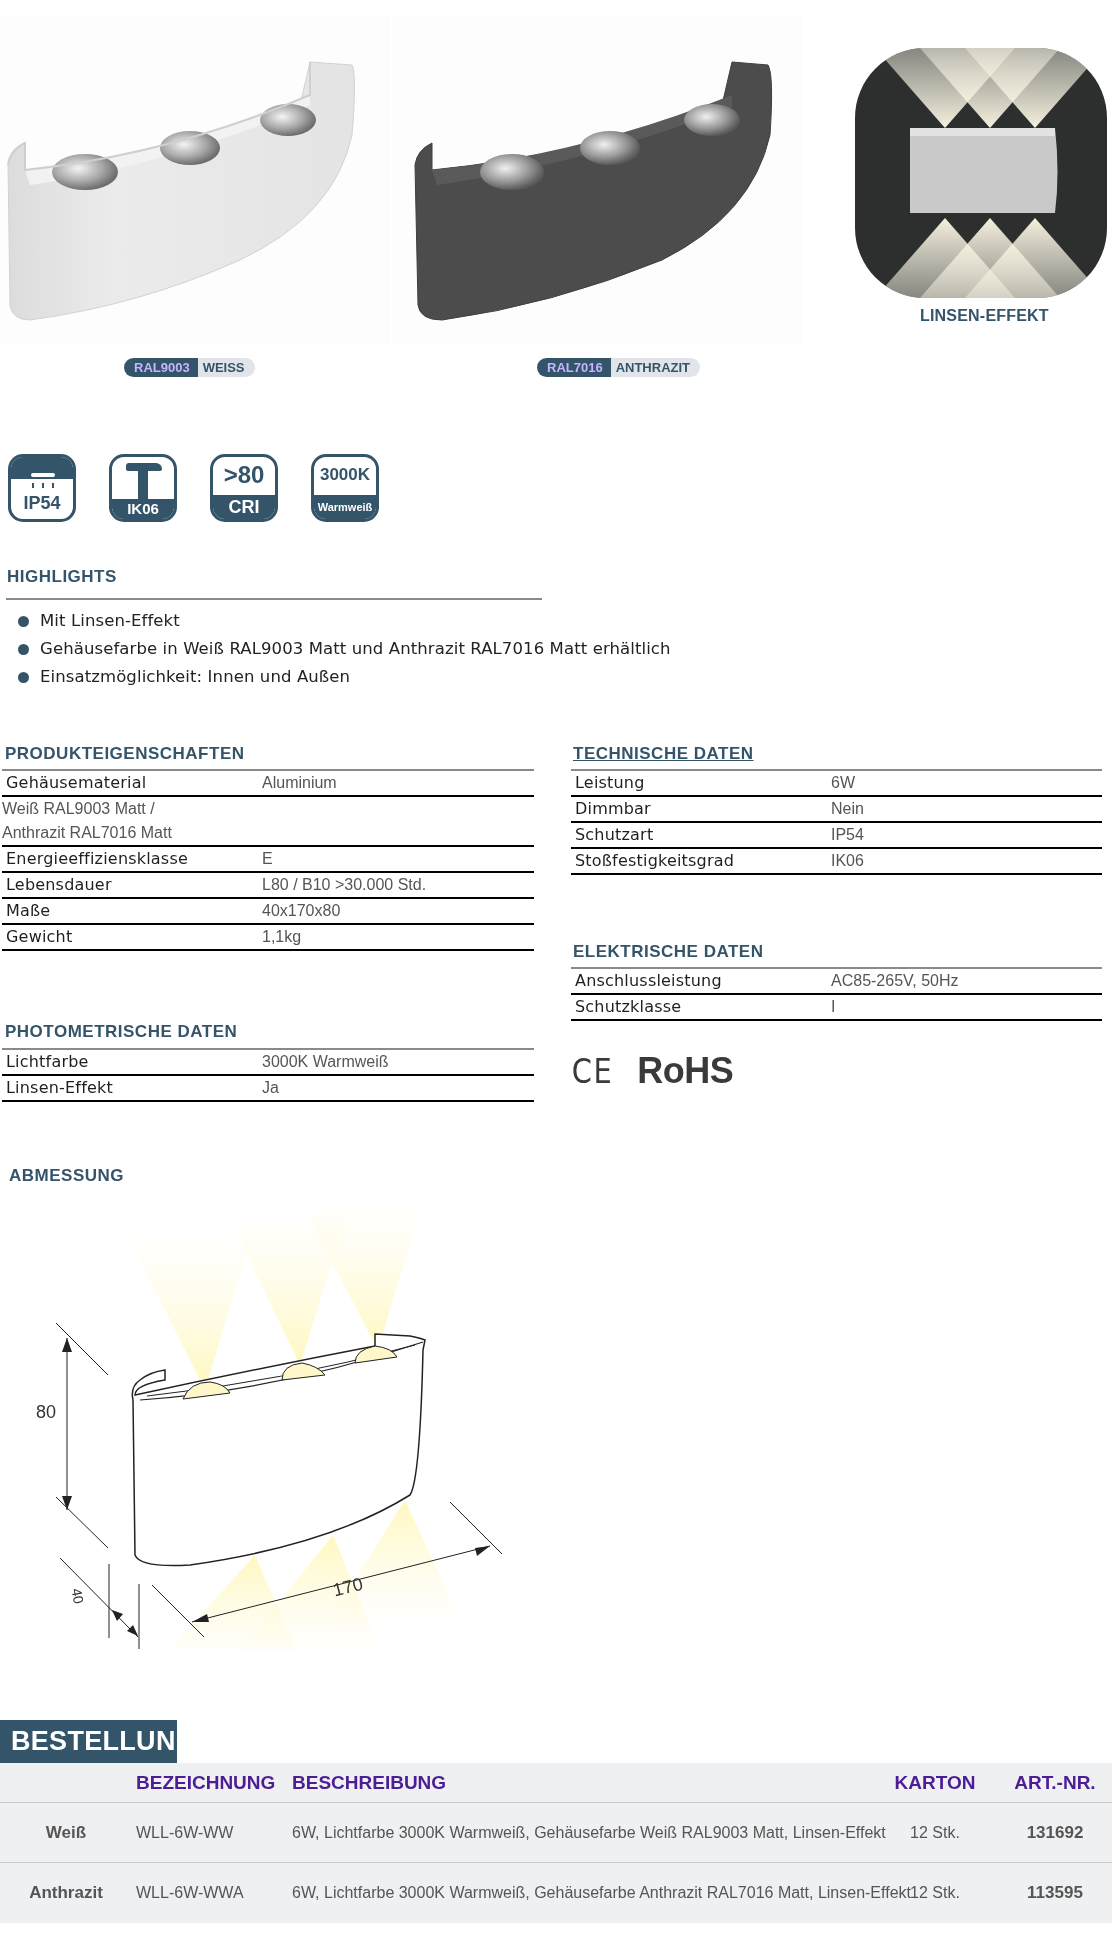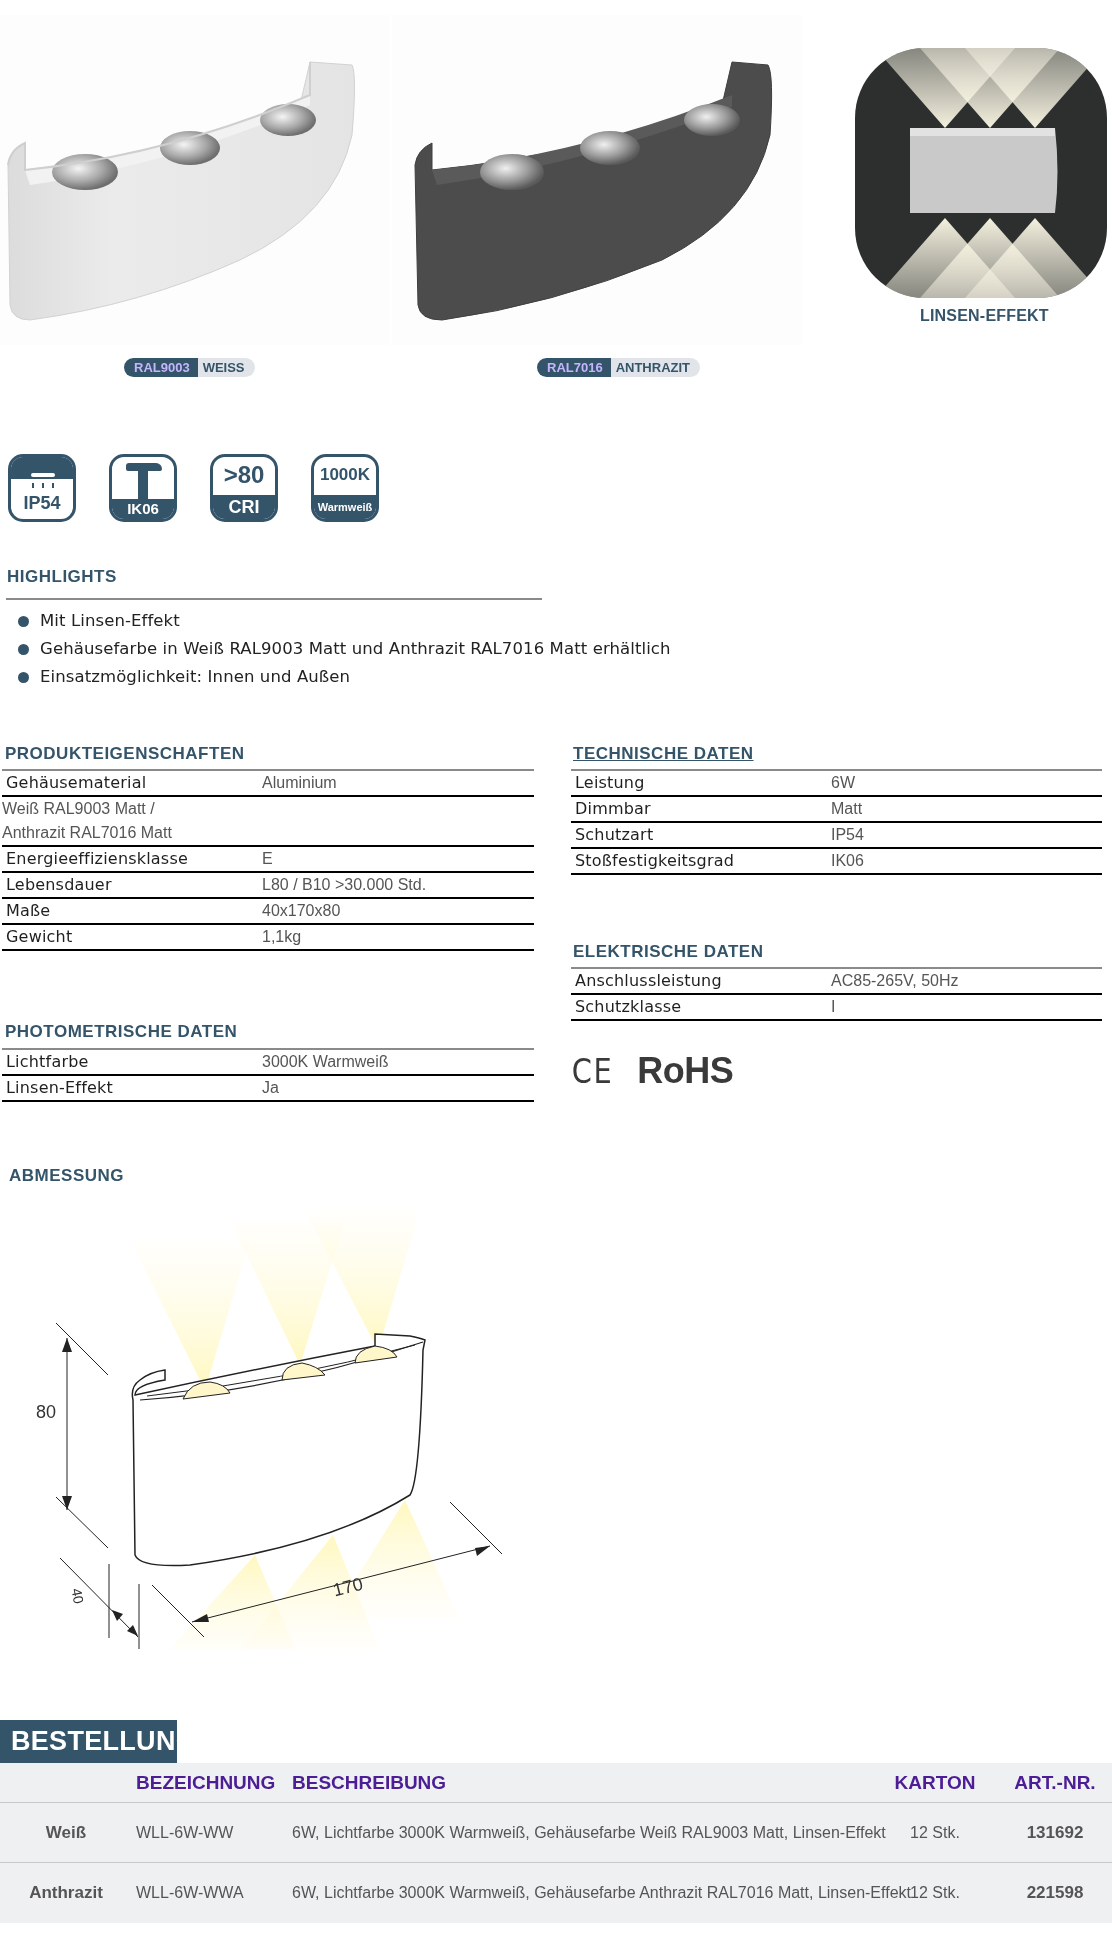--- a/index.html
+++ b/index.html
@@ -146,21 +146,21 @@
   </div>
   <div class="bot" style="height:20px;font-size:15px;line-height:20px;">IK06</div>
 </div>
 
 <div class="badge" style="left:210px;">
   <div class="top-text" style="top:4px;font-size:24px;">&gt;80</div>
   <div class="bot" style="height:24px;font-size:18px;line-height:24px;">CRI</div>
 </div>
 
 <div class="badge" style="left:311px;">
-  <div class="top-text" style="top:8px;font-size:17px;">1000K</div>
+  <div class="top-text" style="top:8px;font-size:17px;">3000K</div>
   <div class="bot" style="height:24px;font-size:11px;line-height:24px;">Warmweiß</div>
 </div>
 
 <div class="sec-title" style="left:7px;top:567px;">HIGHLIGHTS</div>
 <div class="rule" style="left:6px;top:598px;width:536px;"></div>
 <ul class="hl-list">
   <li><span class="dot"></span><span>Mit Linsen-Effekt</span></li>
   <li><span class="dot"></span><span>Gehäusefarbe in Weiß RAL9003 Matt und Anthrazit RAL7016 Matt erhältlich</span></li>
   <li><span class="dot"></span><span>Einsatzmöglichkeit: Innen und Außen</span></li>
 </ul>
@@ -208,21 +208,21 @@
 </div>
 
 <div class="sec-title" style="left:573px;top:744px;text-decoration:underline;">TECHNISCHE DATEN</div>
 <div class="spec" style="left:571px;top:769px;width:531px;">
   <div class="row">
       <div class="k">Leistung</div>
       <div class="v">6W</div>
     </div>
   <div class="row">
       <div class="k">Dimmbar</div>
-      <div class="v">Matt</div>
+      <div class="v">Nein</div>
     </div>
   <div class="row">
       <div class="k">Schutzart</div>
       <div class="v">IP54</div>
     </div>
   <div class="row">
       <div class="k">Stoßfestigkeitsgrad</div>
       <div class="v">IK06</div>
     </div>
 </div>
@@ -310,15 +310,15 @@
     <div class="cell c-bez">WLL-6W-WW</div>
     <div class="cell c-desc">6W, Lichtfarbe 3000K Warmweiß, Gehäusefarbe Weiß RAL9003 Matt, Linsen-Effekt</div>
     <div class="cell c-karton">12 Stk.</div>
     <div class="cell c-art val">131692</div>
   </div>
   <div class="orow">
     <div class="cell c-color">Anthrazit</div>
     <div class="cell c-bez">WLL-6W-WWA</div>
     <div class="cell c-desc">6W, Lichtfarbe 3000K Warmweiß, Gehäusefarbe Anthrazit RAL7016 Matt, Linsen-Effekt</div>
     <div class="cell c-karton">12 Stk.</div>
-    <div class="cell c-art val">221598</div>
+    <div class="cell c-art val">113595</div>
   </div>
 </div>
 
 </body></html>

